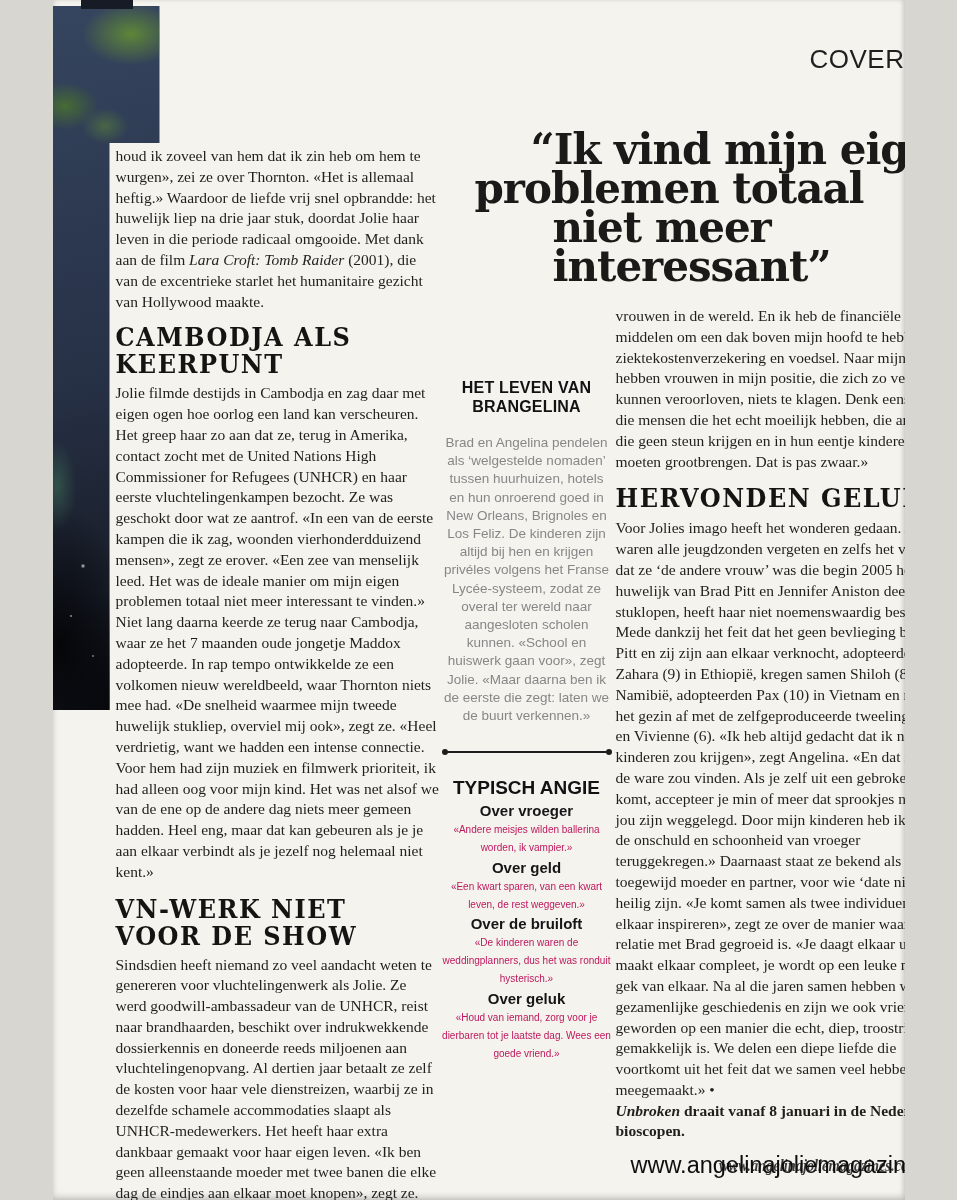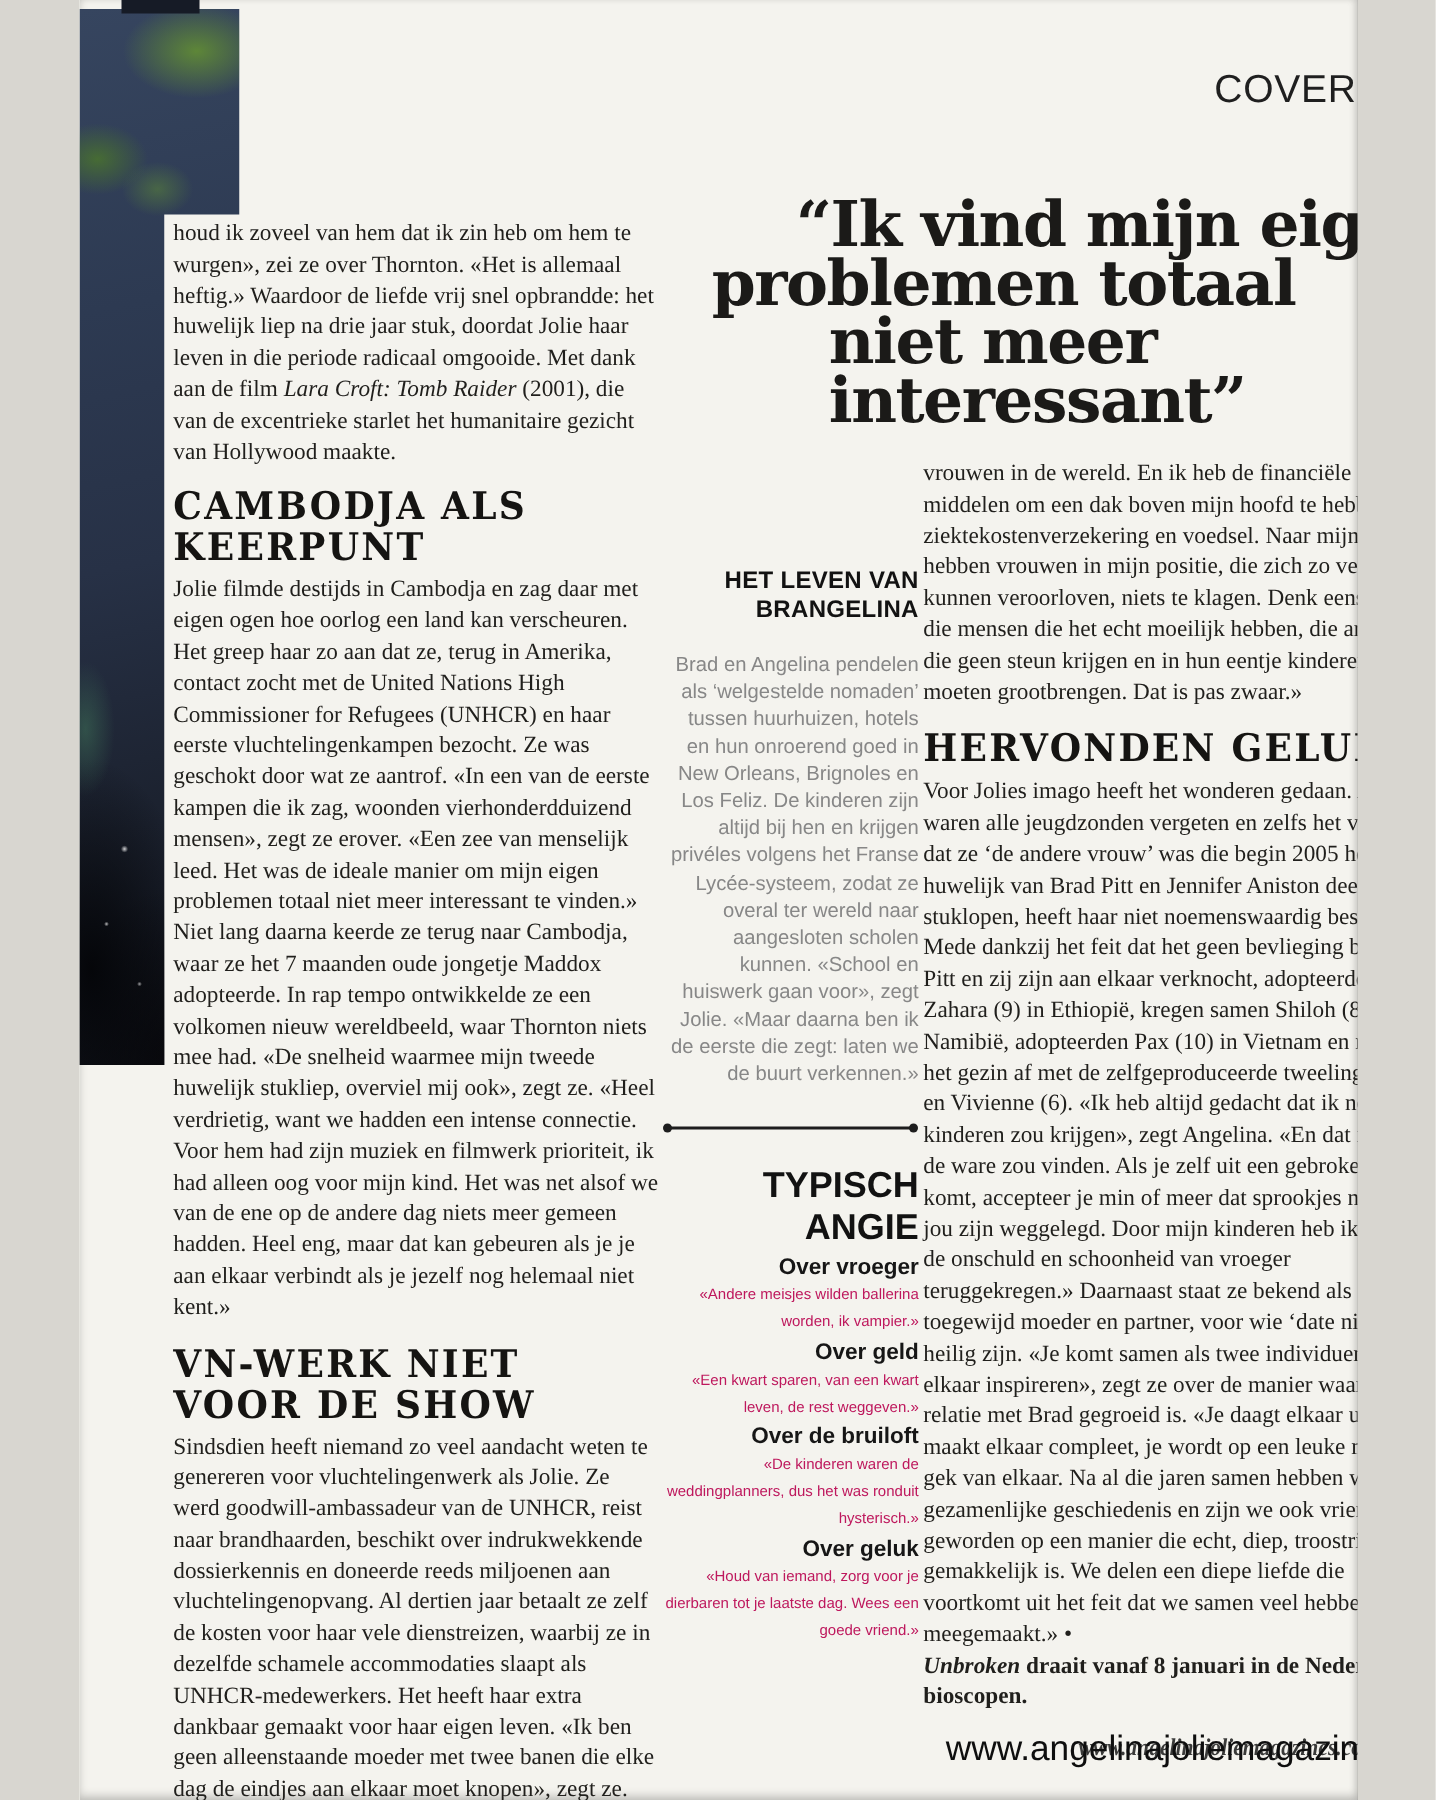--- a/index.html
+++ b/index.html
@@ -49,32 +49,32 @@
   .headline{
     font-family:"DejaVu Serif","Liberation Serif",serif;font-weight:700;
     font-size:24px;line-height:26px;letter-spacing:1.5px;color:#151412;
     margin:14px 0 6px 0;transform-origin:left;transform:scaleY(1.06);
   }
   .headline.first{margin-top:13px;}
   .outro{font-weight:700;margin-top:0;}
   .outro .t{font-style:italic;}
   
   .sidebar{
-    position:absolute;left:388px;top:378px;width:172px;text-align:right;
+    position:absolute;left:388px;top:378px;width:172px;text-align:center;
     font-family:"Liberation Sans",sans-serif;
   }
   .sb-title{font-size:16px;font-weight:700;line-height:19px;color:#121212;letter-spacing:.2px;}
   .sb-body{margin-top:18px;font-size:13.5px;line-height:18.2px;color:#878787;}
   .sb-divider{position:relative;height:2px;background:#1d1d1d;margin:26px 2px 24px 2px;}
   .sb-divider::before,.sb-divider::after{
     content:"";position:absolute;top:-2px;width:6px;height:6px;border-radius:50%;background:#1d1d1d;
   }
   .sb-divider::before{left:-1px;}
   .sb-divider::after{right:-1px;}
-  .sb-title2{font-size:24px;font-weight:700;color:#121212;margin-bottom:2px;}
+  .sb-title2{font-size:19px;font-weight:700;color:#121212;margin-bottom:2px;}
   .sb-item-label{font-size:15px;font-weight:700;line-height:20px;color:#161616;}
   .sb-item-quote{font-size:10px;line-height:18.2px;color:#be185d;}
   
   .footer{position:absolute;left:578px;top:1150px;width:345px;height:42px;}
   .wm-under{
     position:absolute;left:88px;top:7px;width:260px;
     font-family:"Liberation Serif",serif;font-style:italic;font-weight:700;
     font-size:16px;color:rgba(25,25,25,.85);white-space:nowrap;overflow:hidden;
     transform:scaleX(.9);transform-origin:left;
   }

